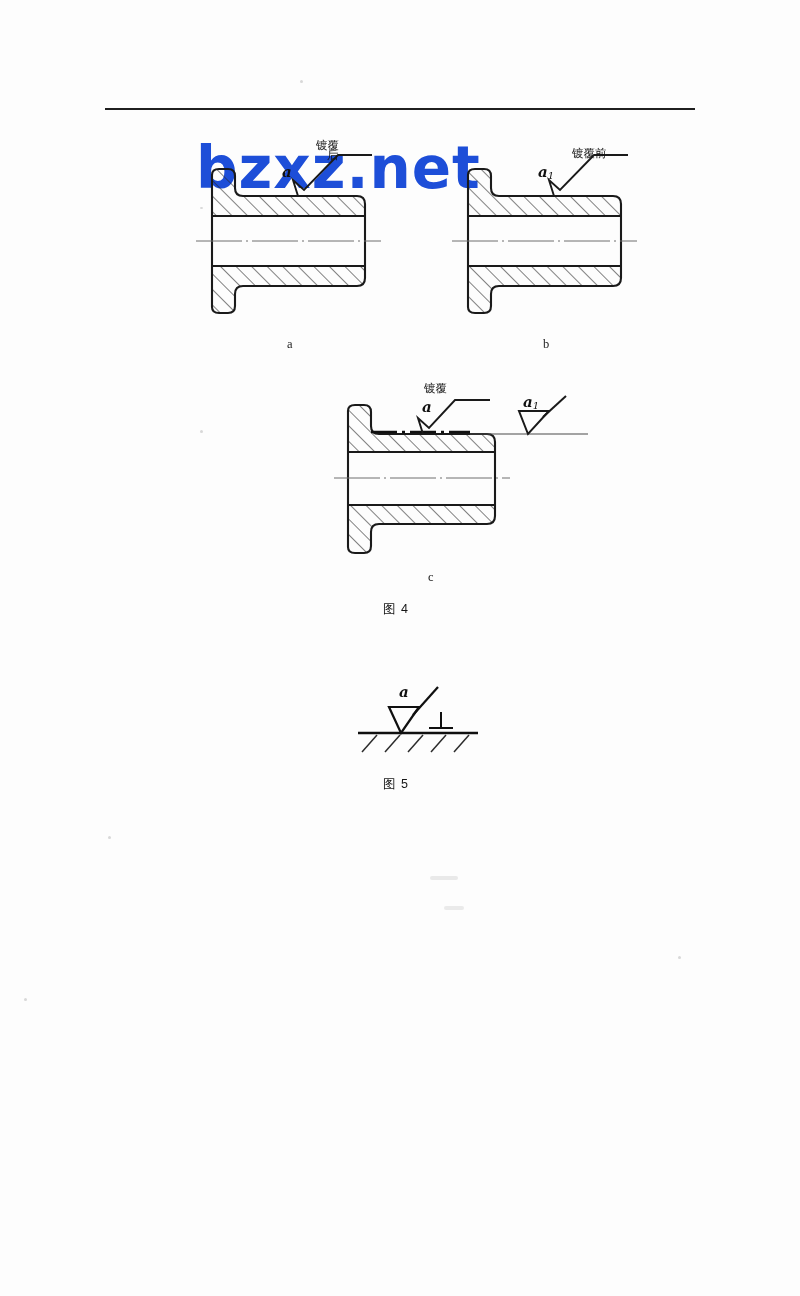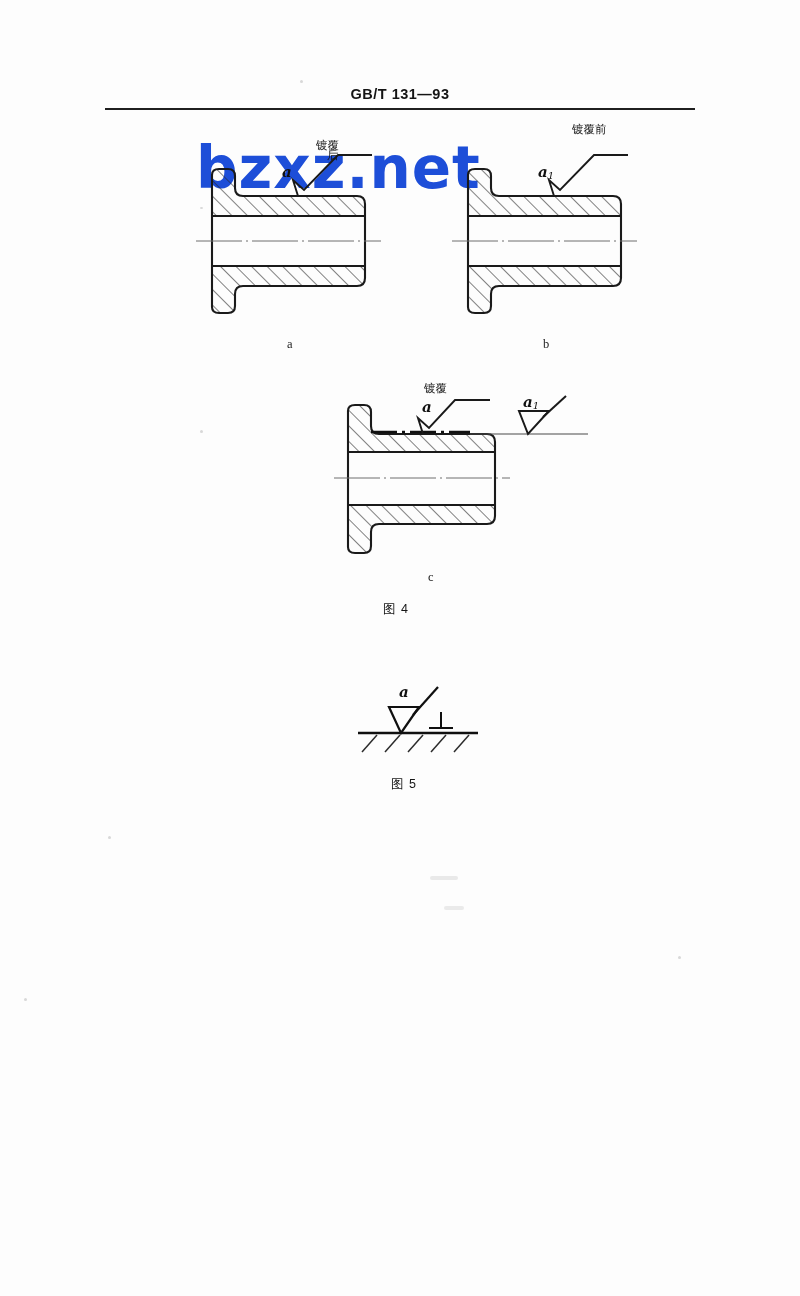--- a/index.html
+++ b/index.html
@@ -151,21 +151,20 @@
     z-index: 1;
     border-radius: 50%;
   }
 </style>
 </head>
 <body>
 
 <div class="page">
 
   
-  <div class="header-title">GB/T  131—93</div>
   <div class="header-rule"></div>
 
   
   <div class="watermark">bzxz.net</div>
 
   
   <div class="speck" style="left:300px;top:80px;width:3px;height:3px;"></div>
   <div class="speck" style="left:200px;top:207px;width:3px;height:2px;"></div>
   <div class="speck" style="left:200px;top:430px;width:3px;height:3px;"></div>
   <div class="speck" style="left:108px;top:836px;width:3px;height:3px;"></div>
@@ -263,36 +262,36 @@
   <div class="lbl lbl-a" style="left:282px;top:163px;">a</div>
   <div class="lbl lbl-cn-stack" style="left:316px;top:138px;">
     <span style="left:0;top:0;">镀覆</span>
     <span style="left:11px;top:10px;">后</span>
   </div>
 
   
   <div class="lbl lbl-a" style="left:538px;top:163px;">
     <span>a</span><span class="lbl-sub">1</span>
   </div>
-  <div class="lbl lbl-cn" style="left:572px;top:124px;">镀覆前</div>
+  <div class="lbl lbl-cn" style="left:572px;top:148px;">镀覆前</div>
 
   
   <div class="lbl lbl-a" style="left:422px;top:398px;">a</div>
   <div class="lbl lbl-cn" style="left:424px;top:383px;">镀覆</div>
   <div class="lbl lbl-a" style="left:523px;top:393px;">
     <span>a</span><span class="lbl-sub">1</span>
   </div>
 
   
   <div class="subcap" style="left:287px;top:337px;">a</div>
   <div class="subcap" style="left:543px;top:337px;">b</div>
   <div class="subcap" style="left:428px;top:570px;">c</div>
 
   
   <div class="figcap" style="left:383px;top:601px;width:34px;">图 4</div>
 
   
 
   
   <div class="lbl lbl-a" style="left:399px;top:683px;">a</div>
-  <div class="figcap" style="left:383px;top:776px;width:34px;text-align:right;">图 5</div>
+  <div class="figcap" style="left:383px;top:776px;width:34px;text-align:left;">图 5</div>
 
 </div>
 
 </body></html>

